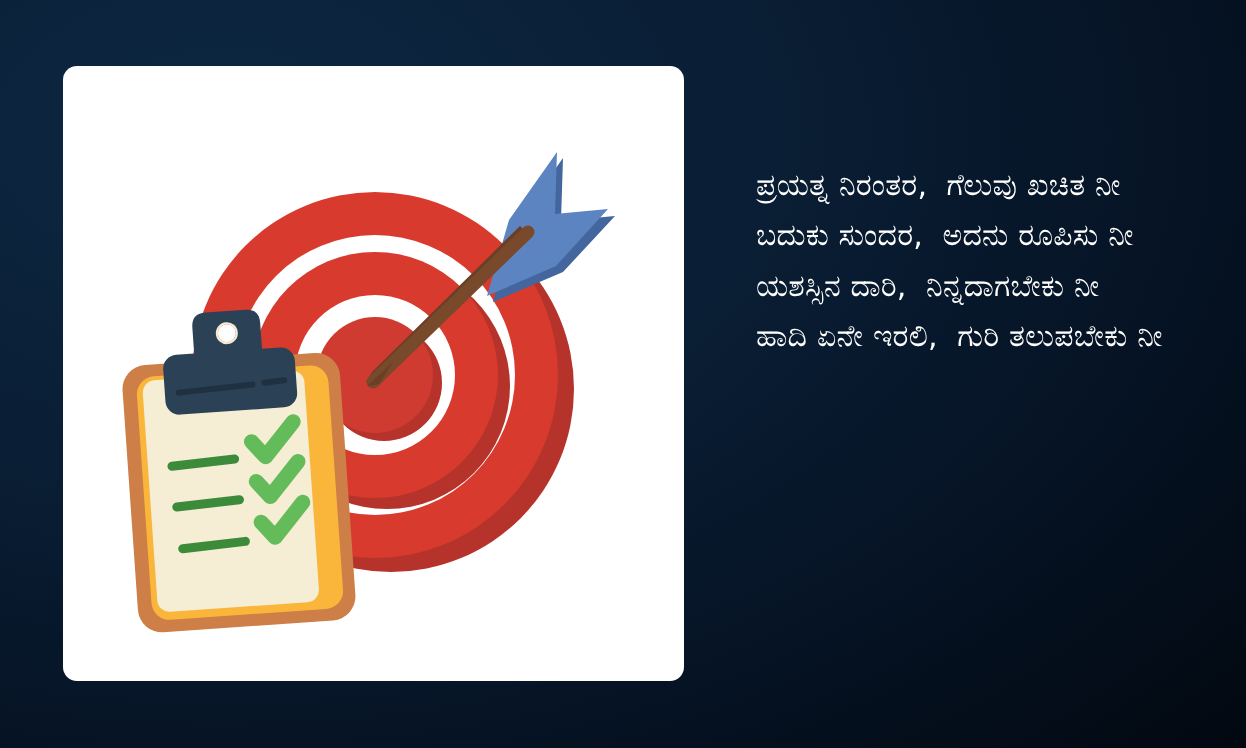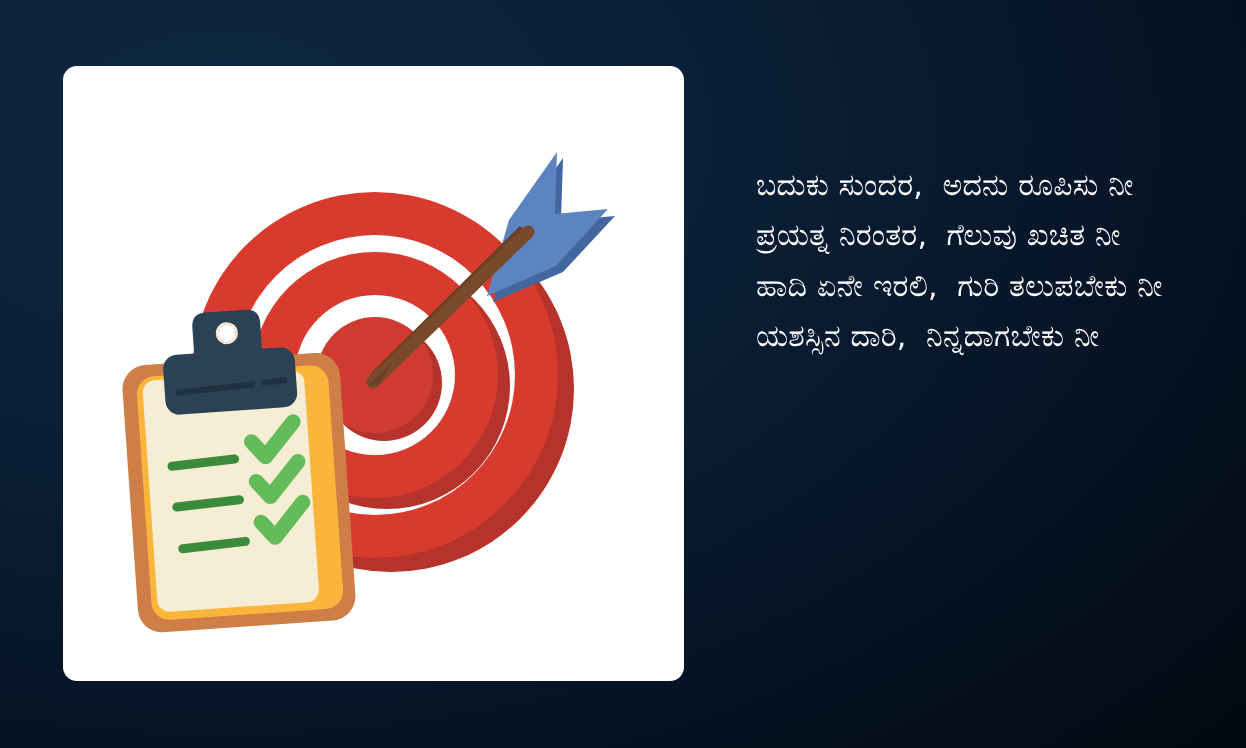--- a/index.html
+++ b/index.html
@@ -120,17 +120,17 @@
             <line x1="210" y1="316" x2="230" y2="315" stroke="#1f3140" stroke-width="6" stroke-linecap="round"></line>
           </g>
         </g>
 
       </g>
     </svg>
   </div>
 </div>
 
 <div class="quote">
+  <div class="quote-line">ಪ್ರಯತ್ನ ನಿರಂತರ,  ಗೆಲುವು ಖಚಿತ ನೀ</div>
   <div class="quote-line">ಬದುಕು ಸುಂದರ,  ಅದನು ರೂಪಿಸು ನೀ</div>
-  <div class="quote-line">ಪ್ರಯತ್ನ ನಿರಂತರ,  ಗೆಲುವು ಖಚಿತ ನೀ</div>
+  <div class="quote-line">ಯಶಸ್ಸಿನ ದಾರಿ,  ನಿನ್ನದಾಗಬೇಕು ನೀ</div>
   <div class="quote-line">ಹಾದಿ ಏನೇ ಇರಲಿ,  ಗುರಿ ತಲುಪಬೇಕು ನೀ</div>
-  <div class="quote-line">ಯಶಸ್ಸಿನ ದಾರಿ,  ನಿನ್ನದಾಗಬೇಕು ನೀ</div>
 </div>
 
 </body></html>

